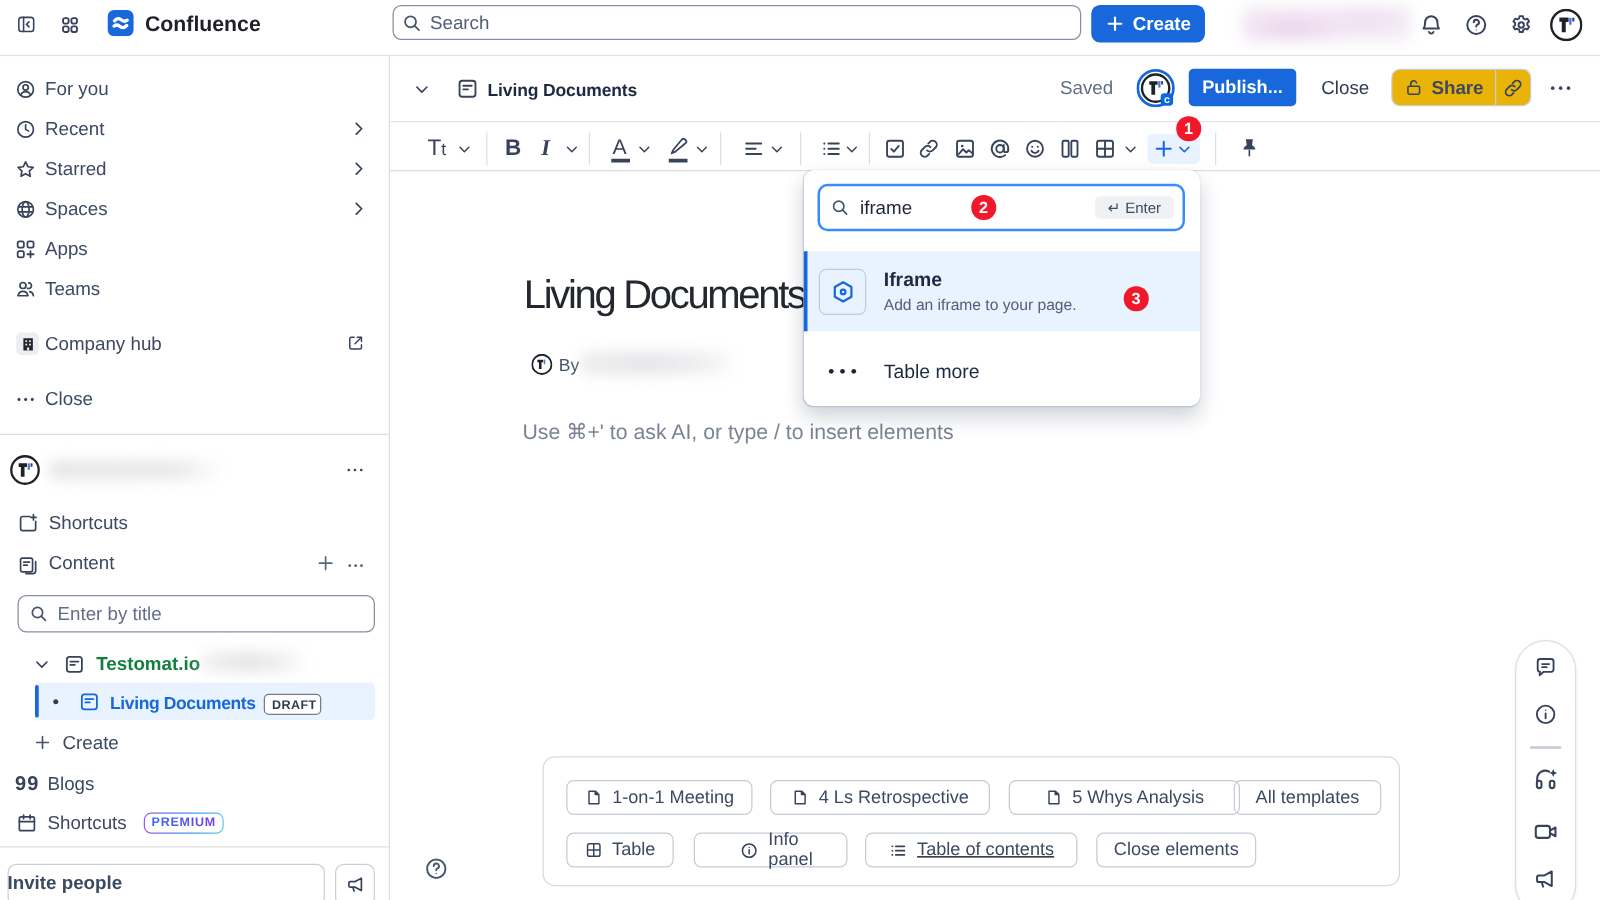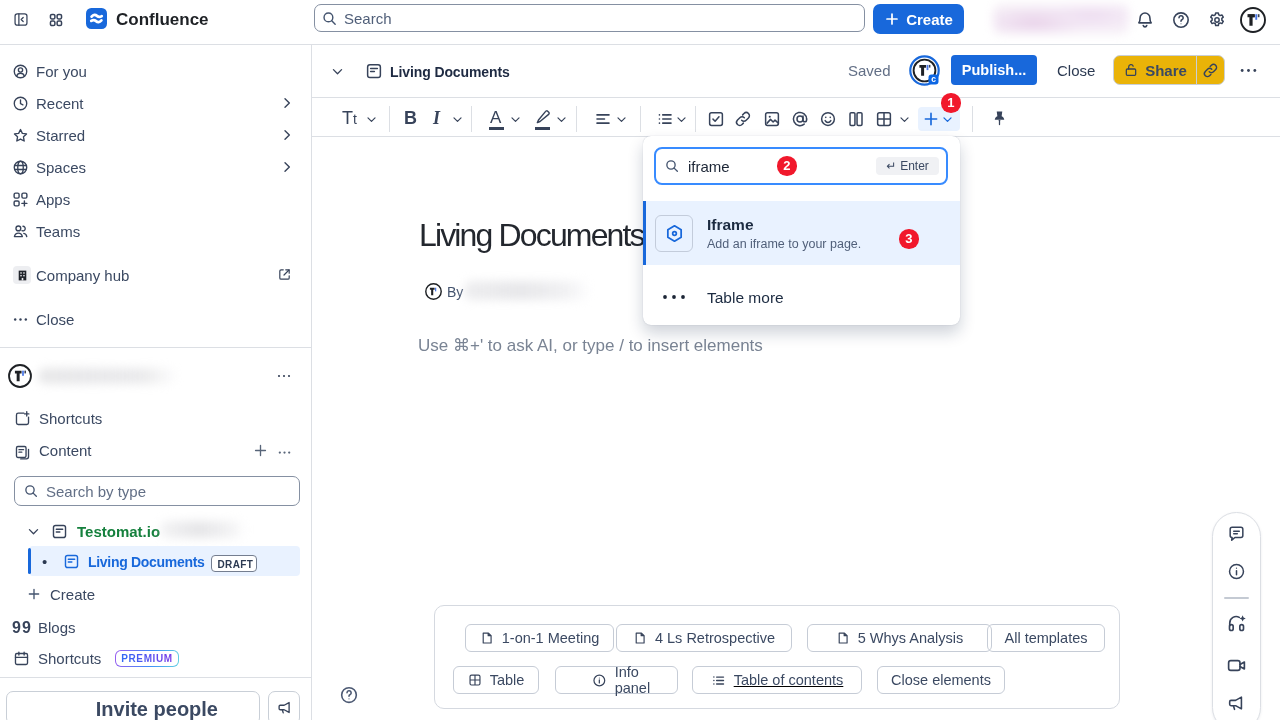--- a/index.html
+++ b/index.html
@@ -237,21 +237,21 @@
         </svg>
     </div>
 
     <div class="ab" style="left:14px;top:476px;width:286px;height:30px;border:1px solid #8590A2;border-radius:7px;background:#fff;"></div>
     <div class="ab" style="left:23px;top:483px;">
       <svg width="16" height="16" viewBox="0 0 24 24" fill="none" stroke="#44546F" stroke-width="2" stroke-linecap="round">
           <circle cx="10.5" cy="10.5" r="6.2"></circle>
           <path d="M15.2 15.2L20 20"></path>
         </svg>
     </div>
-    <div class="ab" style="left:46px;top:483px;font-size:15px;color:#626F86;">Search by type</div>
+    <div class="ab" style="left:46px;top:483px;font-size:15px;color:#626F86;">Enter by title</div>
 
     <div class="ab" style="left:26px;top:524px;">
       <svg width="15" height="15" viewBox="0 0 24 24" fill="none" stroke="#37435A" stroke-width="2.1" stroke-linecap="round" stroke-linejoin="round">
           <path d="M5.5 9l6.5 6.5L18.5 9"></path>
         </svg>
     </div>
     <div class="ab" style="left:51px;top:523px;">
       <svg width="17" height="17" viewBox="0 0 24 24" fill="none" stroke="#37435A" stroke-width="2" stroke-linecap="round" stroke-linejoin="round">
         <rect x="3.5" y="3.5" width="17" height="17" rx="3"></rect>
           <path d="M7.5 8.8h9M7.5 12.6h5"></path>
@@ -291,21 +291,21 @@
     </div>
     <div class="ab" style="left:38px;top:650px;font-weight:500;">Shortcuts</div>
     <div class="ab" style="left:115px;top:650px;width:64px;height:17px;border-radius:6px;background:linear-gradient(100deg,#9A5CF0,#3E8DF8 55%,#63D1E2);padding:1.3px;">
       <div style="width:100%;height:100%;border-radius:5px;background:#fff;display:flex;align-items:center;justify-content:center;">
         <span style="font-size:10px;font-weight:700;letter-spacing:0.6px;background:linear-gradient(90deg,#2F6BF6,#7A3BE8);-webkit-background-clip:text;background-clip:text;color:transparent;">PREMIUM</span>
       </div>
     </div>
 
     <div class="ab" style="left:0;top:677px;width:311px;height:1px;background:#DCDFE4;"></div>
     <div class="ab" style="left:6px;top:691px;width:254px;height:34px;border:1px solid #C9CFD7;border-radius:7px;background:#fff;"></div>
-    <div class="ab" style="left:6px;top:698px;width:212px;text-align:right;font-size:20px;font-weight:600;color:#3B4962;">Invite people</div>
+    <div class="ab" style="left:6px;top:698px;width:212px;text-align:left;font-size:15px;font-weight:600;color:#3B4962;">Invite people</div>
     <div class="ab" style="left:268px;top:691px;width:32px;height:34px;border:1px solid #C9CFD7;border-radius:7px;background:#fff;"></div>
     <div class="ab" style="left:276px;top:699px;">
       <svg width="17" height="17" viewBox="0 0 24 24" fill="none" stroke="#37435A" stroke-width="1.9" stroke-linecap="round" stroke-linejoin="round">
         <path d="M18.5 5v14l-7-3.8H6a1.6 1.6 0 0 1-1.6-1.6v-3.2A1.6 1.6 0 0 1 6 8.8h5.5z"></path>
           <path d="M9 15.6l1.2 4"></path>
       </svg>
     </div>
   </div>
 
   <div class="ab" style="left:312px;top:45px;width:968px;height:53px;border-bottom:1px solid #DCDFE4;background:#fff;"></div>
@@ -614,21 +614,21 @@
       <svg width="20" height="20" viewBox="0 0 24 24" fill="none" stroke="#37435A" stroke-width="1.9" stroke-linecap="round" stroke-linejoin="round">
         <path d="M18.5 5v14l-7-3.8H6a1.6 1.6 0 0 1-1.6-1.6v-3.2A1.6 1.6 0 0 1 6 8.8h5.5z"></path>
           <path d="M9 15.6l1.2 4"></path>
       </svg>
     </div>
   </div>
 
   <div id="templates">
     <div class="ab" style="left:434px;top:605px;width:686px;height:104px;border:1px solid #D5D9E0;border-radius:10px;background:#fff;"></div>
 
-    <div class="ab row" style="left:453px;top:624px;width:149px;height:28px;border:1px solid #C6CCD6;border-radius:6px;justify-content:center;gap:8px;margin-left:12px;">
+    <div class="ab row" style="left:453px;top:624px;width:149px;height:28px;border:1px solid #C6CCD6;border-radius:6px;justify-content:center;gap:8px;">
       <svg width="14" height="14" viewBox="0 0 24 24" fill="none" stroke="#37435A" stroke-width="2" stroke-linejoin="round">
           <path d="M5.5 3.5h9L19 8v12.5H5.5z"></path>
           <path d="M14 3.5V8h5" fill="#37435A"></path>
         </svg>
       <span style="font-size:14.5px;font-weight:500;color:#3B4962;">1-on-1 Meeting</span>
     </div>
     <div class="ab row" style="left:616px;top:624px;width:176px;height:28px;border:1px solid #C6CCD6;border-radius:6px;justify-content:center;gap:8px;">
       <svg width="14" height="14" viewBox="0 0 24 24" fill="none" stroke="#37435A" stroke-width="2" stroke-linejoin="round">
           <path d="M5.5 3.5h9L19 8v12.5H5.5z"></path>
           <path d="M14 3.5V8h5" fill="#37435A"></path>

